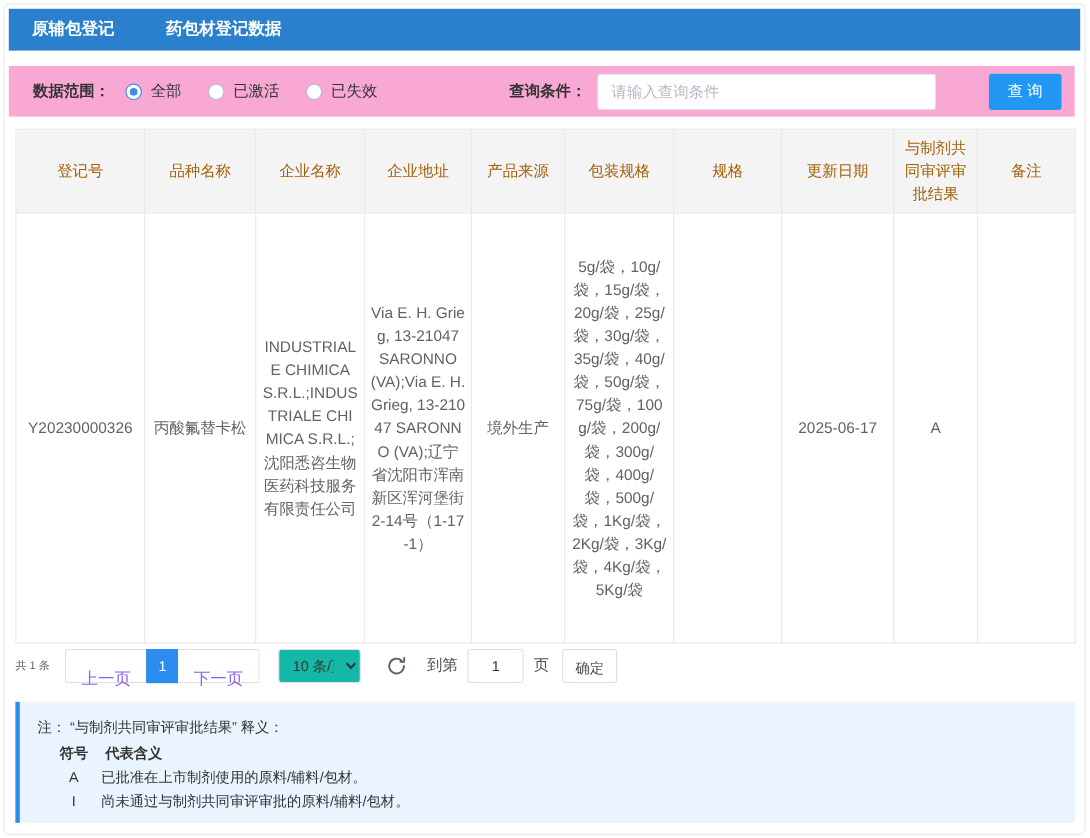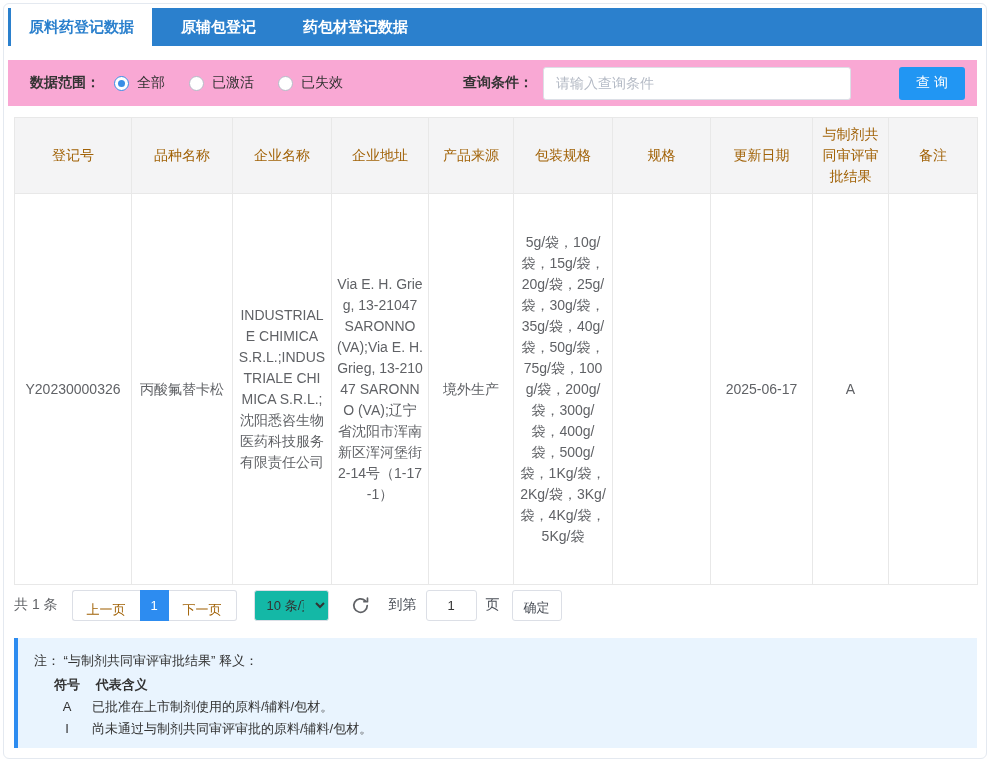--- a/index.html
+++ b/index.html
@@ -39,24 +39,24 @@
   .tablewrap { position:absolute; top:113px; left:10px; width:963px; }
   table { border-collapse:collapse; table-layout:fixed; width:963px; }
   th, td { border:1px solid #e8e8e8; text-align:center; vertical-align:middle;
     font-size:14px; font-weight:normal; word-break:break-all; }
   th { background:#f4f4f5; color:#a16207; height:75px; padding:6px 8px; line-height:21px; }
   td { color:#606266; height:391px; padding:6px 5px; line-height:21px; background:#fff; }
 
   
   .pager { position:absolute; top:585px; left:10px; height:32px; display:flex;
     align-items:center; font-size:13px; color:#606266; }
-  .total { margin-right:14px; font-size:14px; color:#606266; }
+  .total { margin-right:14px; font-size:10px; color:#606266; }
   .pgroup { display:flex; align-items:stretch; height:31px; }
-  .pbtn { border:1px solid #dcdfe6; background:#fff; color:#a16207; font-size:13px;
-    line-height:29px; padding:4px 14px; cursor:default; font-family:inherit; }
+  .pbtn { border:1px solid #dcdfe6; background:#fff; color:#8b5cf6; font-size:15px;
+    line-height:29px; padding:12px 14px; cursor:default; font-family:inherit; }
   .pbtn.prev { border-radius:3px 0 0 3px; border-right:none; }
   .pbtn.next { border-radius:0 3px 3px 0; border-left:none; }
   .pnum { width:29px; background:#2d8cf0; color:#fff; border:1px solid #2d8cf0;
     line-height:29px; text-align:center; font-size:13px; cursor:pointer; }
   .psize { margin-left:17px; height:31px; width:75px; border:1px solid #dcdfe6;
     border-radius:3px; background:#14b8a6; font-size:13px; color:#333; padding:0 8px;
     font-family:inherit; }
   .refresh { margin-left:21px; width:22px; height:22px; cursor:pointer; display:flex;
     align-items:center; justify-content:center; }
   .goto-label { margin-left:17px; font-size:14px; color:#4a4f57; }
@@ -80,21 +80,20 @@
   .note-mean-h { display:inline-block; margin-left:8px; }
   .note-sym { width:34px; margin-left:16px; text-align:center; flex:0 0 auto; }
   .note-mean { margin-left:8px; }
 </style>
 </head>
 <body>
 
 <div class="card">
 
   <div class="tabbar">
-    <div class="tab active">原料药登记数据</div>
     <div class="tab">原辅包登记</div>
     <div class="tab">药包材登记数据</div>
   </div>
 
   <div class="filterbar">
     <span class="flabel">数据范围：</span>
     <div class="radio-group">
       <div class="radio-item checked">
         <span class="radio-circle"></span>
         <span>全部</span>

